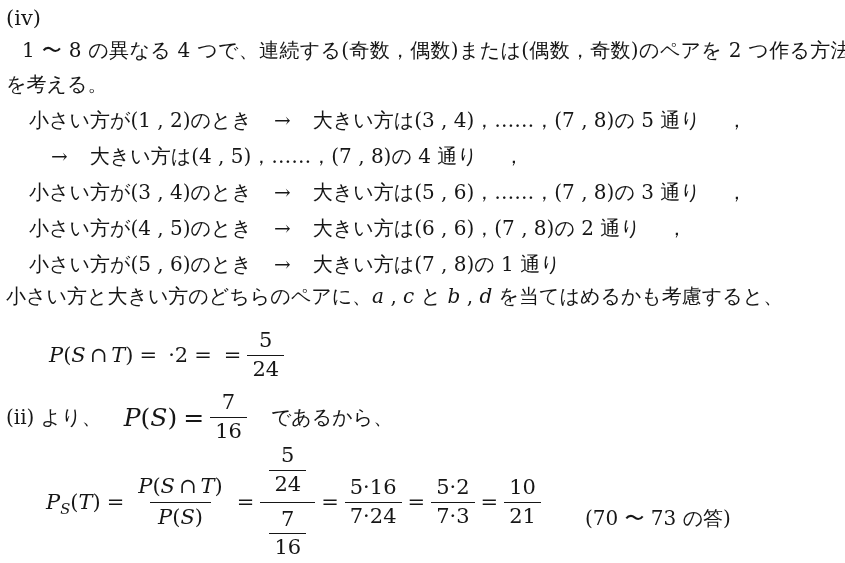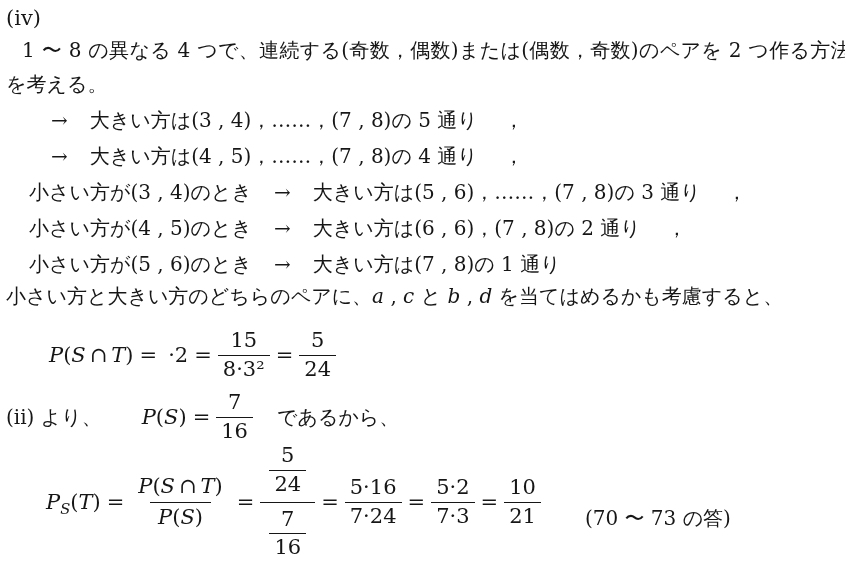--- a/index.html
+++ b/index.html
@@ -26,36 +26,37 @@
   #section-label{left:6px;top:6px;font-size:21px;}
   #intro-line-1{left:6px;top:37px;font-size:20px;letter-spacing:0.3px;margin-left:16px;}
   #intro-line-2{left:6px;top:71px;font-size:20px;}
   #case-list{left:29px;top:102px;font-size:20px;}
   .case-row{height:36px;display:flex;align-items:center;}
   .case-arrow{margin:0 22px;}
   .case-tail{margin-left:26px;}
   #consideration-line{left:6px;top:283px;font-size:20px;white-space:pre;}
   #formula-1{left:49px;top:320px;height:70px;display:flex;align-items:center;font-size:21px;}
   #line-ii{left:6px;top:388px;height:58px;display:flex;align-items:center;font-size:20px;}
-  #line-ii .mathpart{margin-left:40px;font-size:21px;}
+  #line-ii .mathpart{margin-left:22px;font-size:25px;}
   #line-ii .suffix{margin-left:24px;}
   #formula-2{left:46px;top:449px;height:106px;display:flex;align-items:center;font-size:21px;}
   .answer-note{margin-left:44px;font-size:20px;margin-top:32px;}
   .mulpart{margin-left:5px;}
 </style>
 </head>
 <body>
 
 <div class="abs" id="section-label">(iv)</div>
 
 <div class="abs" id="intro-line-1">1 〜 8 の異なる 4 つで、連続する(奇数，偶数)または(偶数，奇数)のペアを 2 つ作る方法</div>
 <div class="abs" id="intro-line-2">を考える。</div>
 
 <div class="abs" id="case-list">
   <div class="case-row">
+      <span>小さい方が(1 , 2)のとき</span>
       <span class="case-arrow">→</span>
       <span>大きい方は(3 , 4)，……，(7 , 8)の 5 通り</span>
       <span class="case-tail">，</span>
     </div>
   <div class="case-row">
       <span class="case-arrow">→</span>
       <span>大きい方は(4 , 5)，……，(7 , 8)の 4 通り</span>
       <span class="case-tail">，</span>
     </div>
   <div class="case-row">
@@ -78,24 +79,20 @@
     </div>
 </div>
 
 <div class="abs" id="consideration-line"><span>小さい方と大きい方のどちらのペアに、</span><span class="mi">a</span><span> , </span><span class="mi">c</span><span> と </span><span class="mi">b</span><span> , </span><span class="mi">d</span><span> を当てはめるかも考慮すると、</span></div>
 
 <div class="abs" id="formula-1">
   <span class="grp"><span class="mi">P</span><span>(</span><span class="mi">S</span><span class="cap">∩</span><span class="mi">T</span><span>)</span></span>
   <span class="eq">=</span>
   <span class="mulpart">·2</span>
   <span class="eq">=</span>
-  <span class="frac">
-      <span class="num">15</span>
-      <span class="den">8·3²</span>
-    </span>
   <span class="eq">=</span>
   <span class="frac">
       <span class="num">5</span>
       <span class="den">24</span>
     </span>
 </div>
 
 <div class="abs" id="line-ii">
   <span>(ii) より、</span>
   <span class="mathpart"><span class="mi">P</span><span>(</span><span class="mi">S</span><span>)</span><span class="eq">=</span></span>

